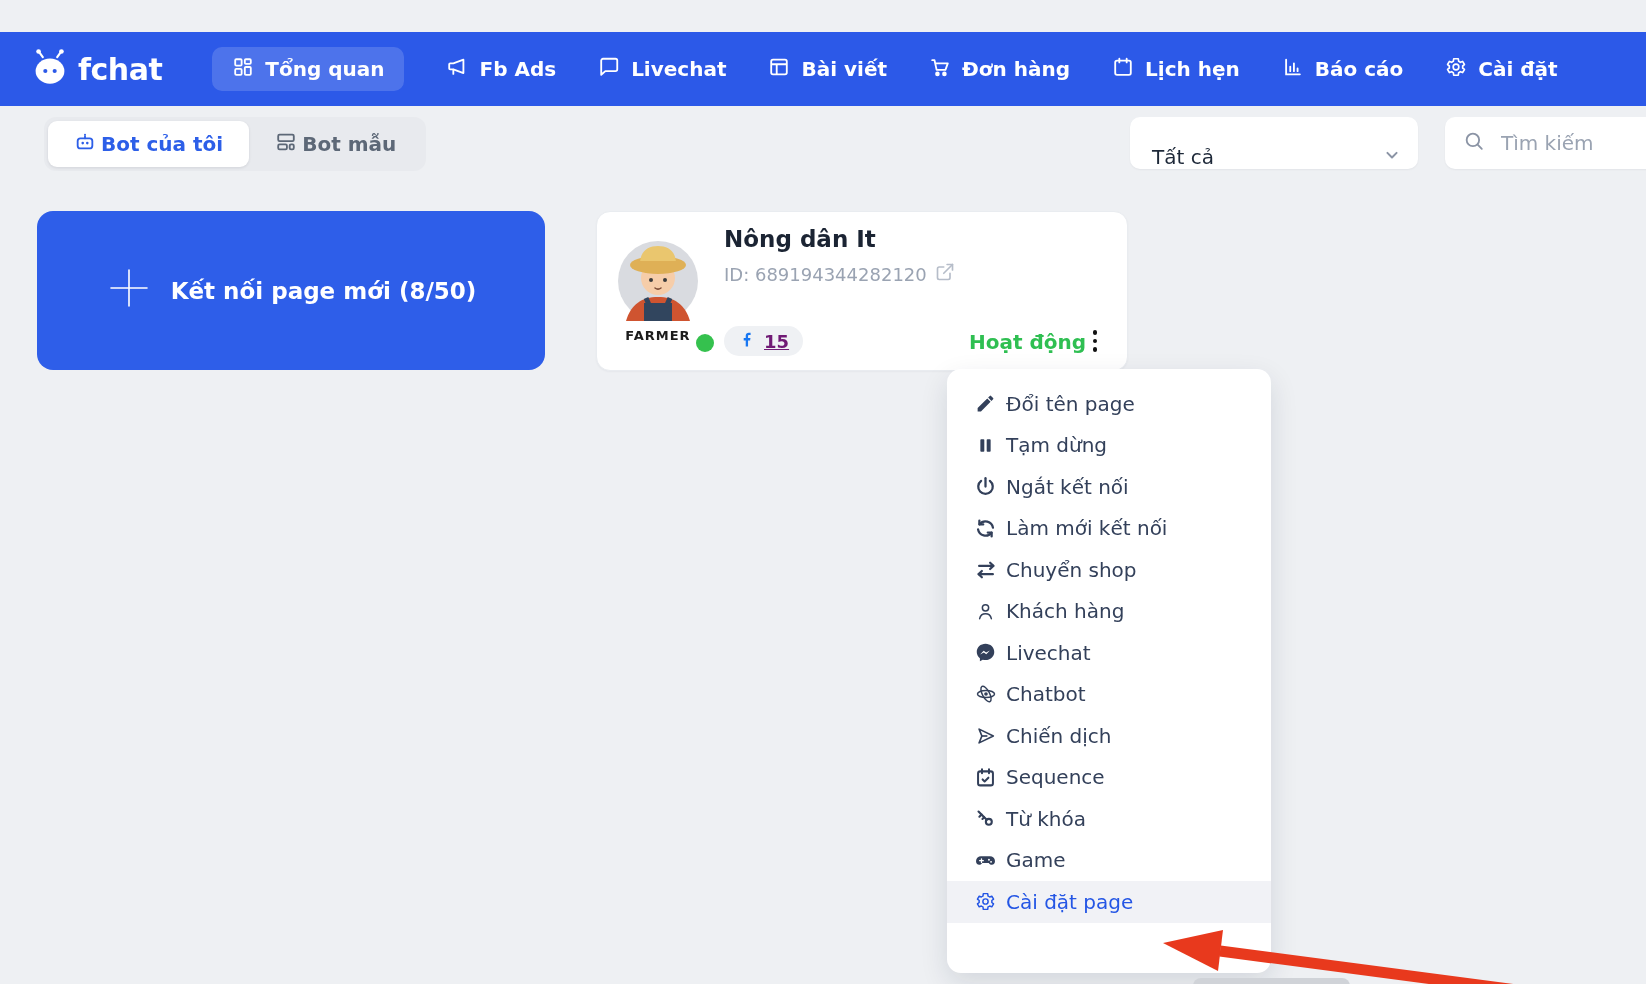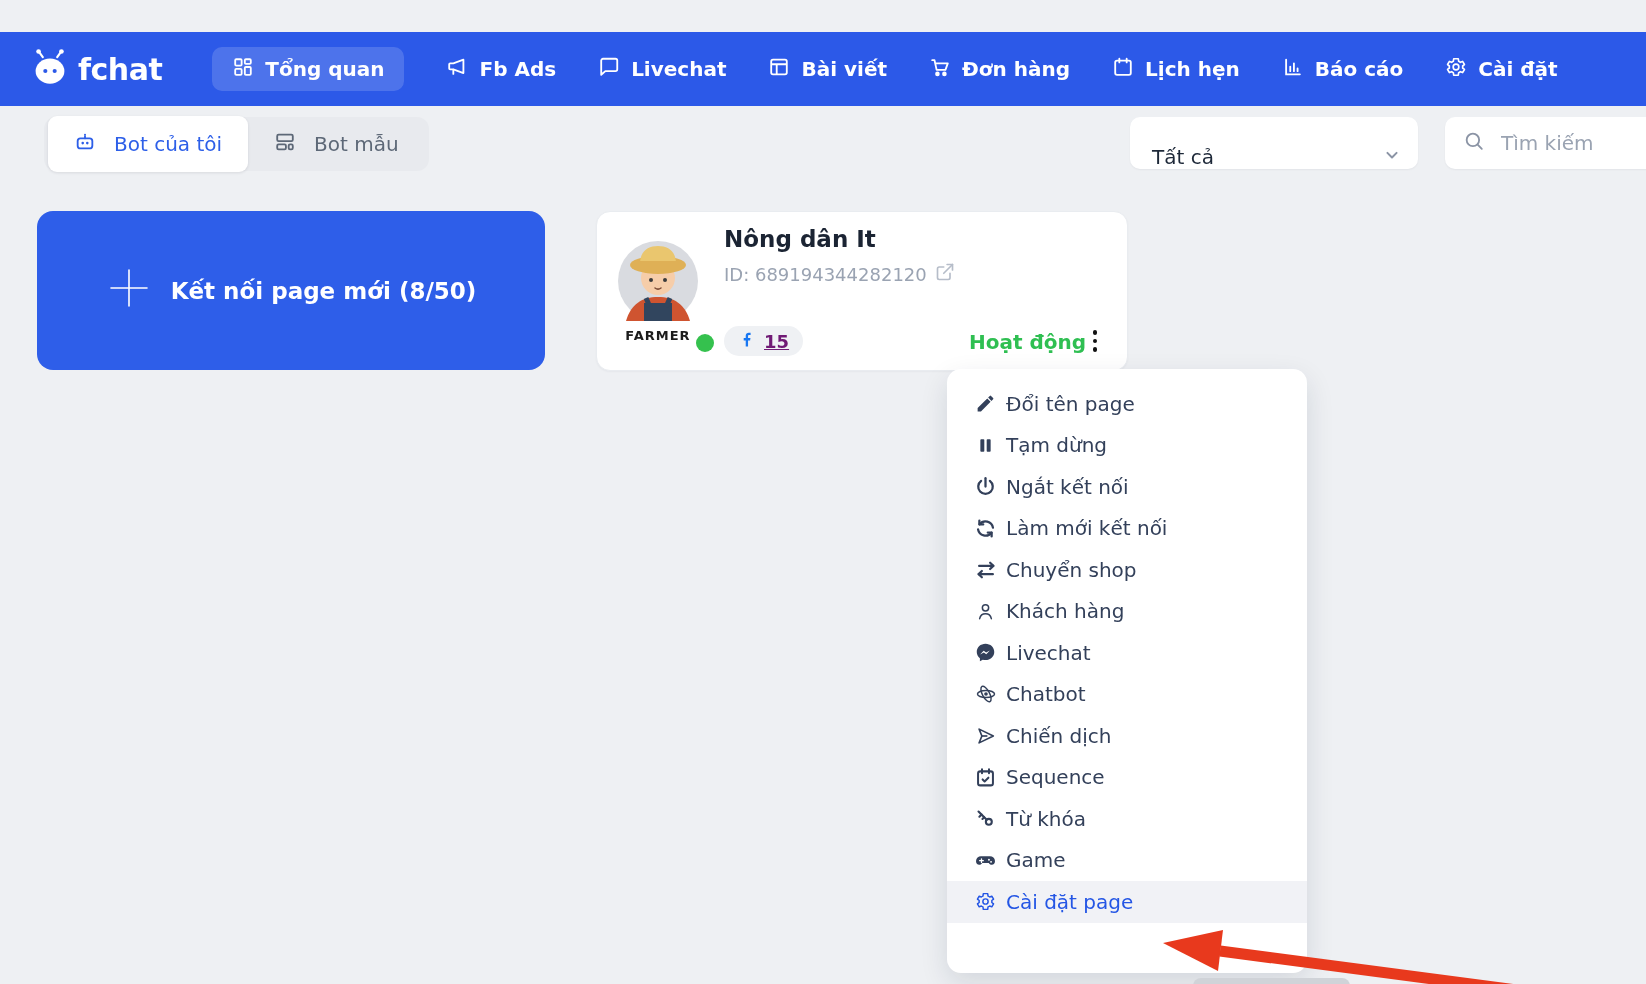--- a/index.html
+++ b/index.html
@@ -10,21 +10,21 @@
   .navbar{position:absolute;left:0;top:0;width:1646px;height:74px;background:#2c59e8;display:flex;align-items:center;margin-top:32px;}
   .logo{display:flex;align-items:center;gap:8px;margin-left:30px;color:#fff;}
   .logo-text{font-size:30px;font-weight:bold;letter-spacing:-.5px;}
   .nav-items{display:flex;align-items:center;gap:42px;margin-left:50px;}
   .nav-item{display:flex;align-items:center;gap:11px;color:#fff;font-size:20px;font-weight:600;height:44px;cursor:pointer;white-space:nowrap;}
   .nav-item.active{background:rgba(255,255,255,.16);border-radius:10px;padding:0 20px;}
   .nav-item svg{flex:0 0 auto;}
 
   
   .tabs-group{position:absolute;left:44px;top:117px;height:54px;background:#e8eaee;border-radius:12px;display:flex;align-items:center;padding:0 4px;box-sizing:border-box;}
-  .tab{display:flex;align-items:center;gap:18px;font-size:20px;font-weight:400;height:56px;padding:0 26px;border-radius:9px;cursor:pointer;white-space:nowrap;}
+  .tab{display:flex;align-items:center;gap:5px;font-size:20px;font-weight:700;height:46px;padding:0 26px;border-radius:9px;cursor:pointer;white-space:nowrap;}
   .tab.active{background:#fff;color:#2d5fe8;box-shadow:0 1px 3px rgba(16,24,40,.10);}
   .tab.inactive{color:#5d6877;}
 
   .dropdown{position:absolute;left:1130px;top:117px;width:288px;height:52px;background:#fff;border-radius:10px;display:flex;align-items:flex-end;justify-content:space-between;padding:0 16px 0 22px;box-sizing:border-box;box-shadow:0 1px 2px rgba(16,24,40,.05);cursor:pointer;}
   .dropdown-value{font-size:20px;color:#1d2838;}
   .searchbox{position:absolute;left:1445px;top:117px;width:240px;height:52px;background:#fff;border-radius:10px;display:flex;align-items:center;gap:14px;padding:0 18px;box-sizing:border-box;box-shadow:0 1px 2px rgba(16,24,40,.05);}
   .searchbox input{border:none;outline:none;font-size:20px;color:#1d2838;width:150px;font-family:inherit;background:transparent;}
   .searchbox input::placeholder{color:#9aa3b2;}
 
   
@@ -36,21 +36,21 @@
   .online-dot{position:absolute;left:99px;top:122px;width:18px;height:18px;border-radius:50%;background:#35c14e;}
   .card-name{position:absolute;left:127px;top:14px;font-size:23px;font-weight:600;color:#1b2433;}
   .card-id{position:absolute;left:127px;top:50px;font-size:18px;color:#9aa3b2;display:flex;align-items:center;gap:8px;}
   .fb-badge{position:absolute;left:127px;top:114px;height:30px;background:#eff1f4;border-radius:16px;display:flex;align-items:center;gap:8px;padding:0 14px;}
   .fb-count{font-size:18px;font-weight:700;color:#701a75;text-decoration:underline;}
   .status{position:absolute;left:372px;top:118px;font-size:20px;font-weight:700;color:#2fbf52;}
   .kebab{position:absolute;left:486px;top:112px;width:24px;height:34px;display:flex;flex-direction:column;align-items:center;justify-content:center;gap:4px;cursor:pointer;}
   .kebab i{width:4.5px;height:4.5px;border-radius:50%;background:#111;display:block;}
 
   
-  .context-menu{position:absolute;left:947px;top:369px;width:360px;height:604px;background:#fff;border-radius:14px;box-shadow:0 10px 28px rgba(20,30,60,.12);padding:14px 0 9px 0;box-sizing:border-box;overflow:hidden;}
+  .context-menu{position:absolute;left:947px;top:369px;width:324px;height:604px;background:#fff;border-radius:14px;box-shadow:0 10px 28px rgba(20,30,60,.12);padding:14px 0 9px 0;box-sizing:border-box;overflow:hidden;}
   .menu-item{height:41.5px;display:flex;align-items:center;gap:9px;padding-left:27px;font-size:20px;color:#33405a;cursor:pointer;}
   .menu-item .mi{width:23px;height:23px;display:flex;align-items:center;justify-content:center;color:#33405a;flex:0 0 auto;}
   .menu-item.active{background:#f1f2f6;color:#2456e5;}
   .menu-item.active .mi{color:#2456e5;}
 
   
   .arrow-overlay{position:absolute;left:1120px;top:920px;width:526px;height:64px;pointer-events:none;z-index:20;}
   .partial-bottom{position:absolute;left:1193px;top:978px;width:157px;height:10px;background:#d0d3d8;border-radius:8px 8px 0 0;}
 </style>
 </head>

